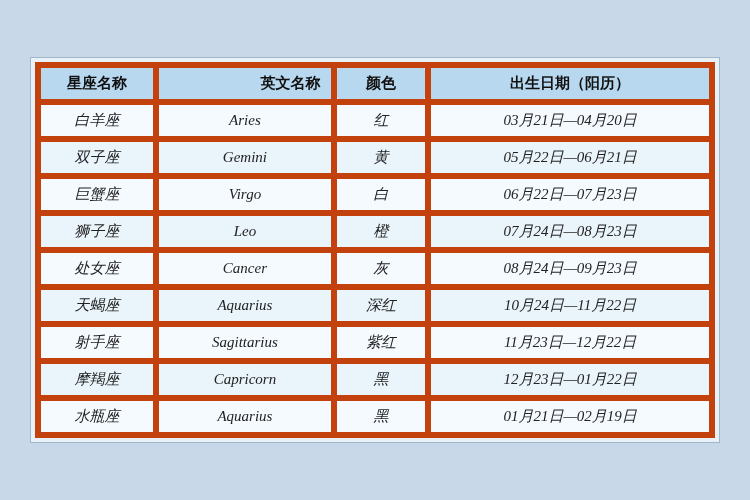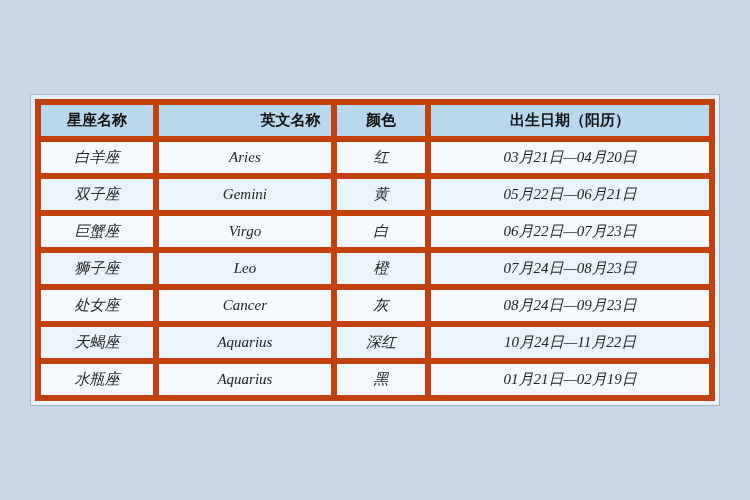--- a/index.html
+++ b/index.html
@@ -103,20 +103,32 @@
           <td>灰</td>
           <td>08月24日—09月23日</td>
         </tr>
         <tr>
           <td>天蝎座</td>
           <td>Aquarius</td>
           <td>深红</td>
           <td>10月24日—11月22日</td>
         </tr>
         <tr>
+          <td>射手座</td>
+          <td>Sagittarius</td>
+          <td>紫红</td>
+          <td>11月23日—12月22日</td>
+        </tr>
+        <tr>
+          <td>摩羯座</td>
+          <td>Capricorn</td>
+          <td>黑</td>
+          <td>12月23日—01月22日</td>
+        </tr>
+        <tr>
           <td>水瓶座</td>
           <td>Aquarius</td>
           <td>黑</td>
           <td>01月21日—02月19日</td>
         </tr>
       </tbody>
   </table>
 </div>
 
 </body></html>

